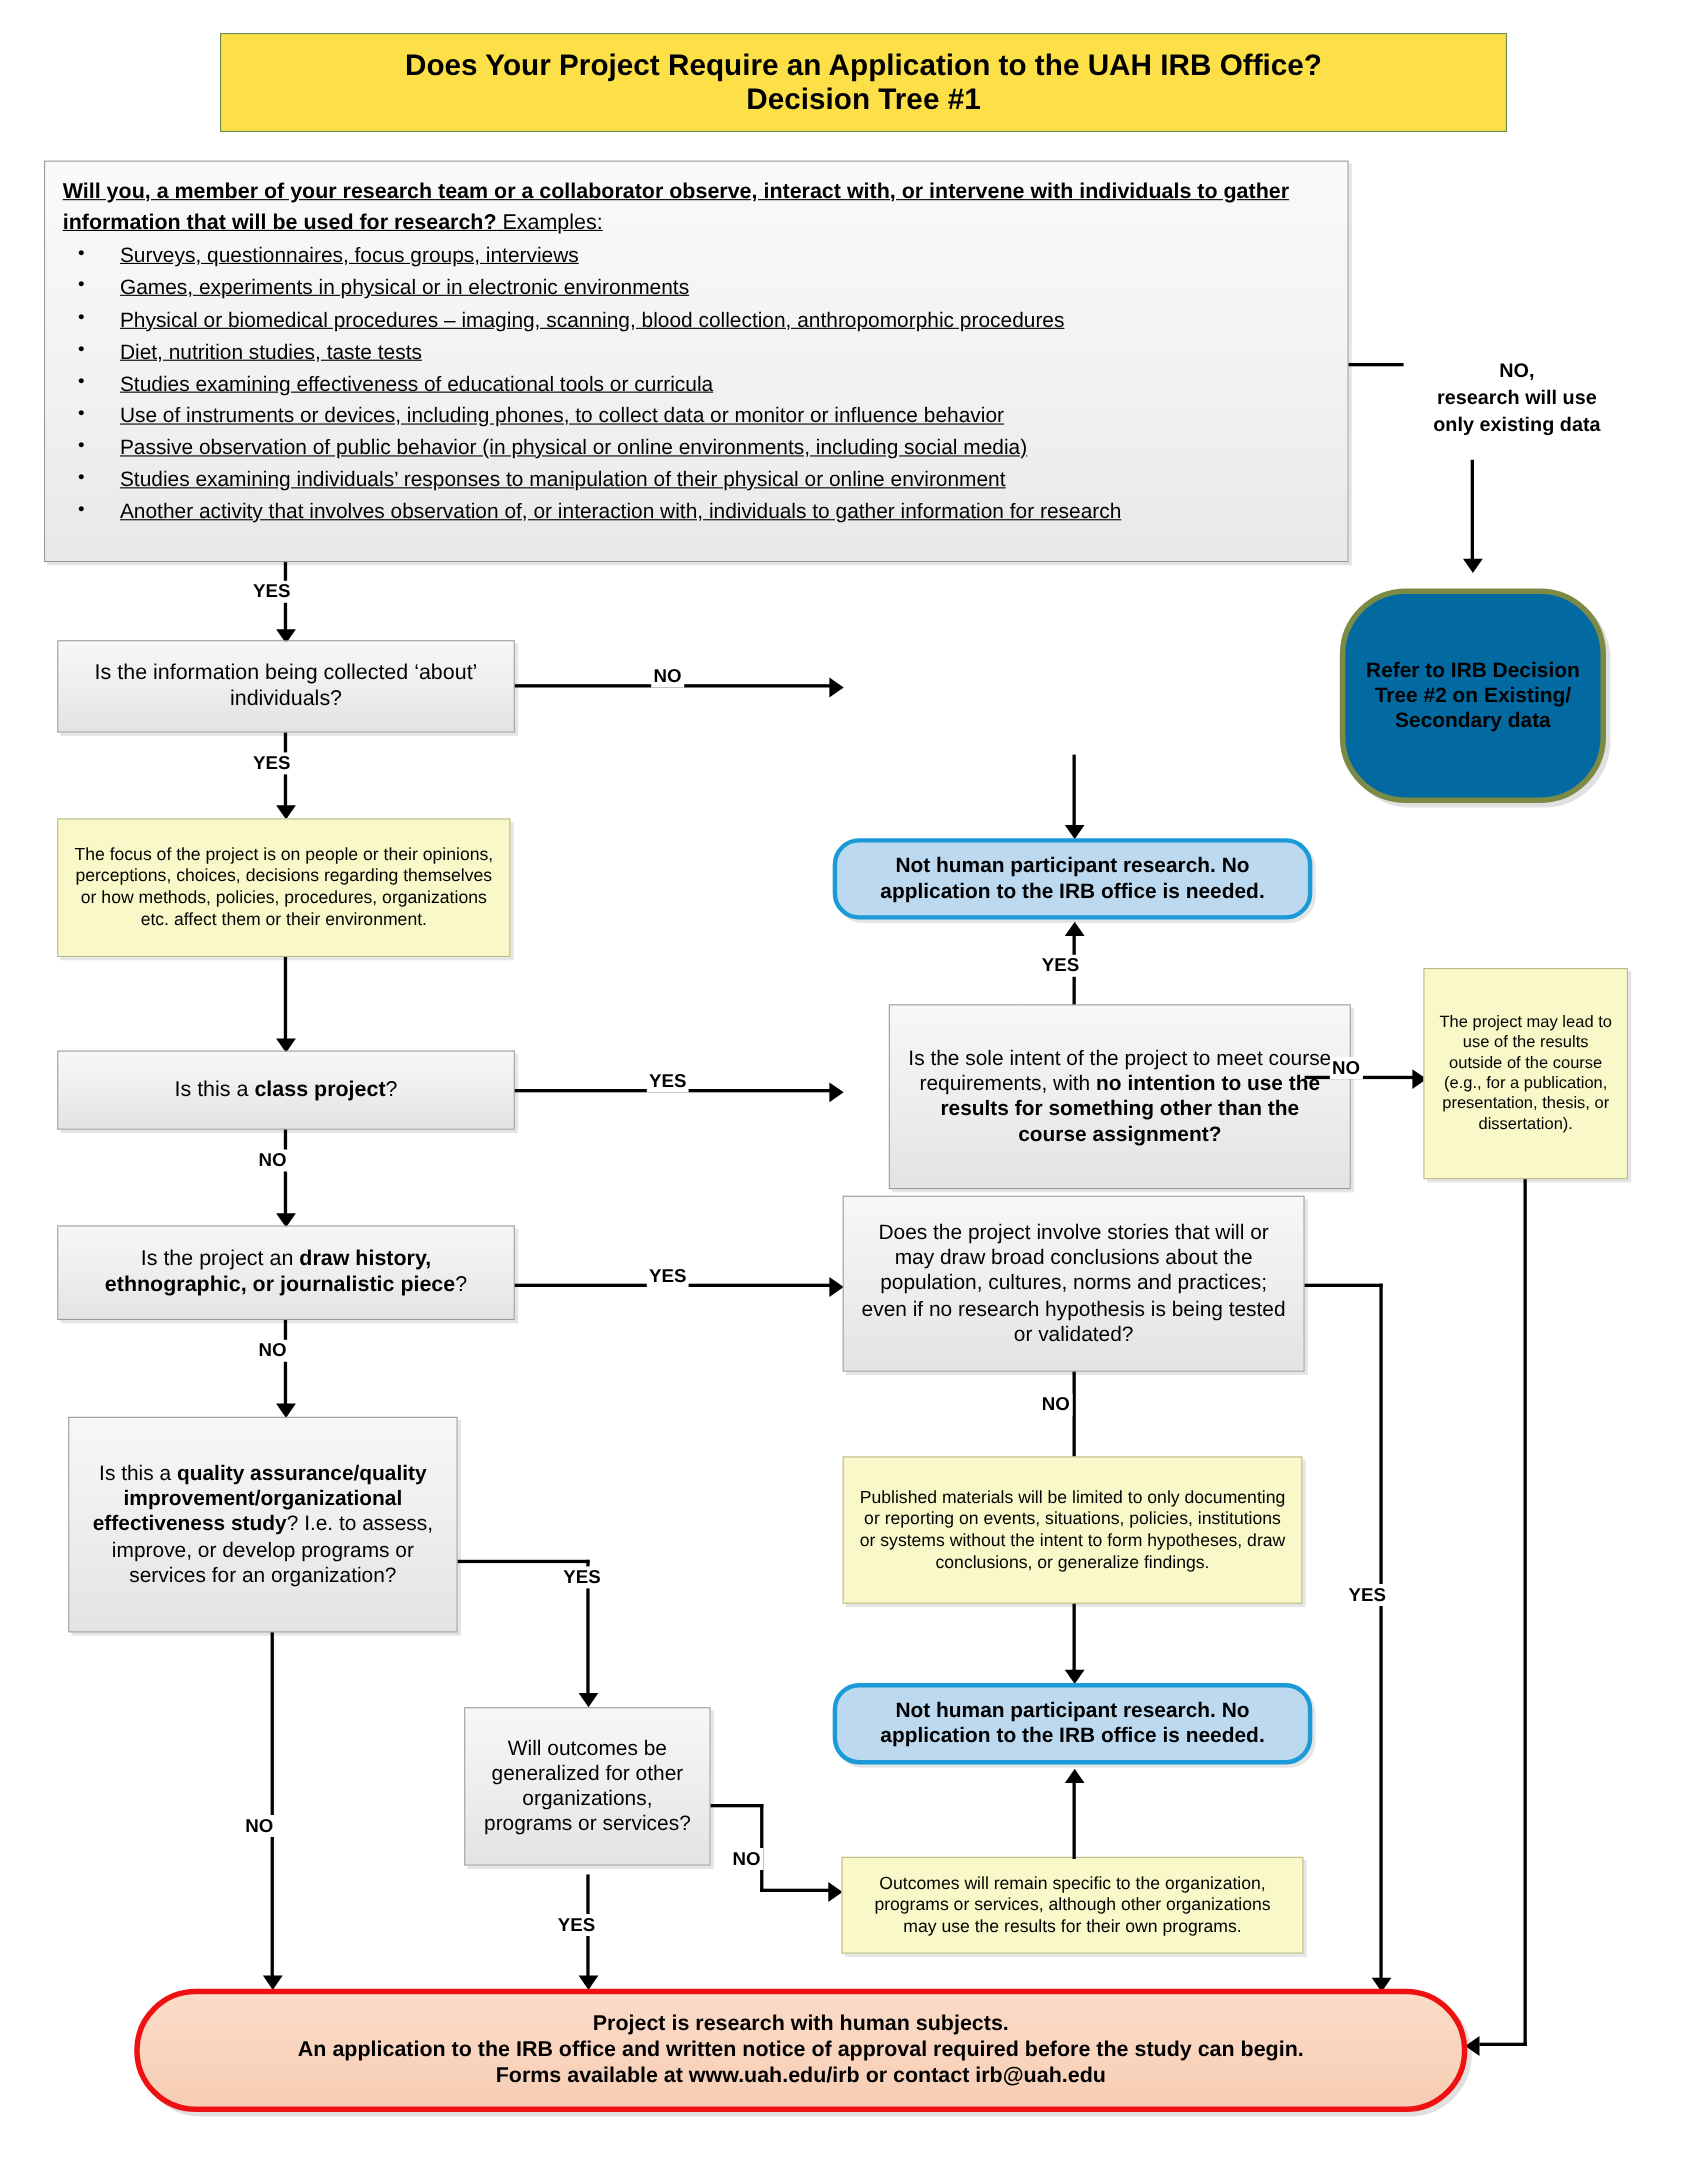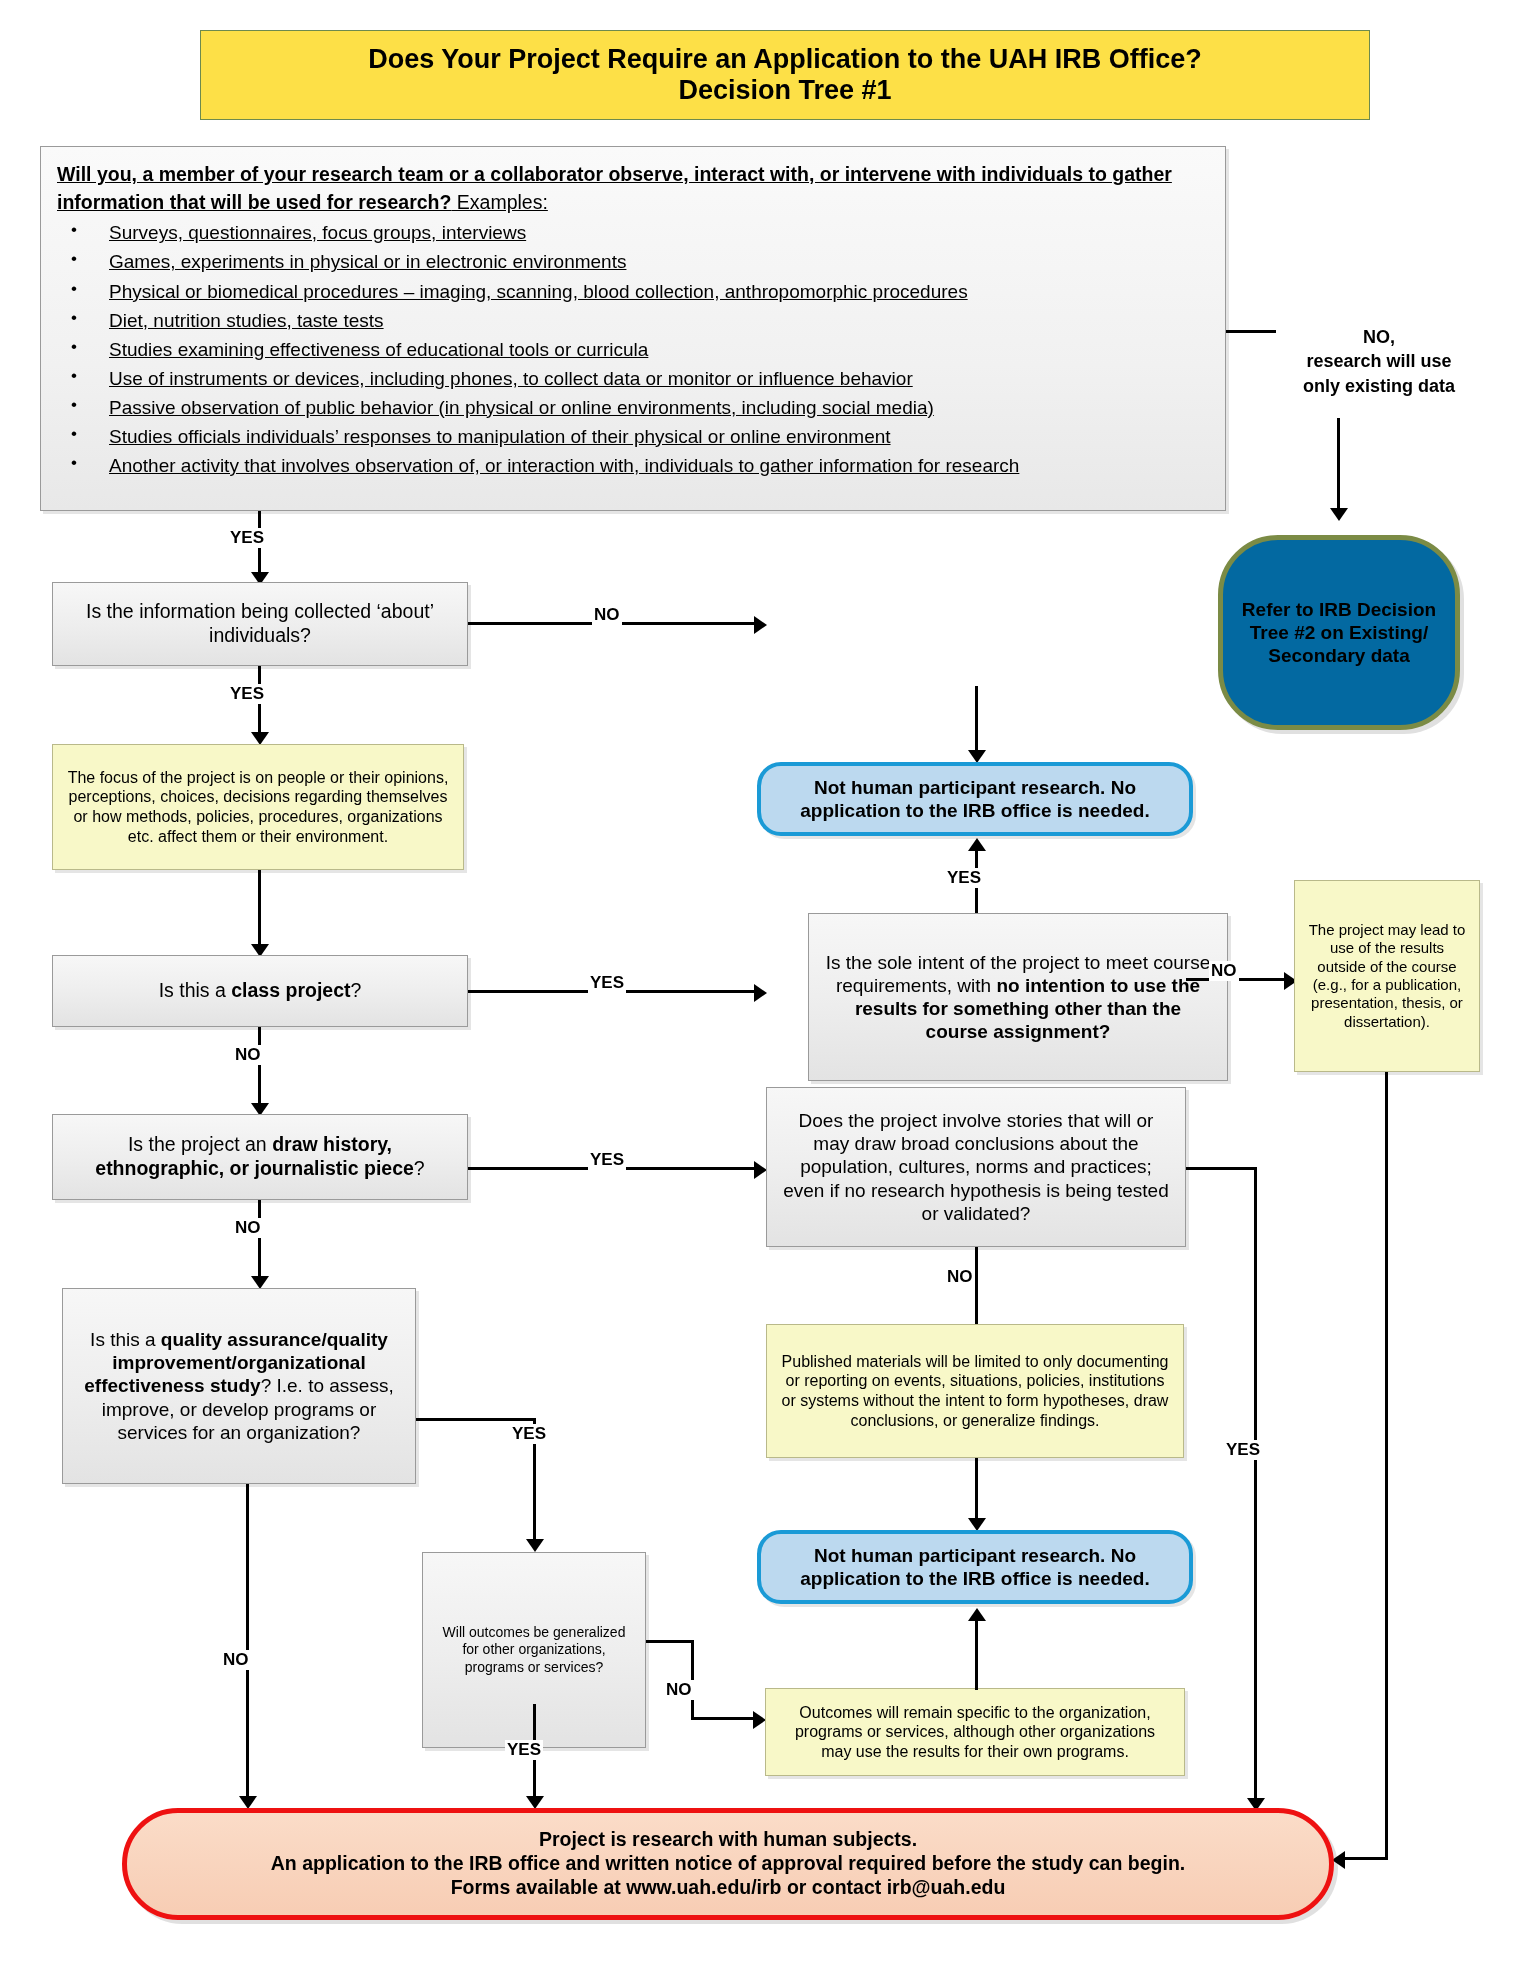--- a/index.html
+++ b/index.html
@@ -159,21 +159,21 @@
       <span>Will you, a member of your research team or a  collaborator  observe, interact with, or intervene with individuals to gather information that will be used for research?</span><span class="norm"> Examples:</span>
     </div>
     <ul>
       <li>Surveys, questionnaires, focus groups, interviews</li>
       <li>Games, experiments in physical or in electronic environments</li>
       <li>Physical or biomedical procedures – imaging, scanning, blood collection, anthropomorphic procedures</li>
       <li>Diet, nutrition studies, taste tests</li>
       <li>Studies examining effectiveness of educational tools or curricula</li>
       <li>Use of instruments or devices, including phones, to collect data or monitor or influence behavior</li>
       <li>Passive observation of public behavior (in physical or online environments, including social media)</li>
-      <li>Studies officials individuals’ responses to manipulation of their physical or online environment</li>
+      <li>Studies examining individuals’ responses to manipulation of their physical or online environment</li>
       <li>Another activity that involves observation of, or interaction with, individuals to gather information for research</li>
     </ul>
   </div>
 
   <div class="ln hl" style="left:1226px;top:330px;width:50px;"></div>
   <div class="sidenote" style="left:1250px;top:325px;width:258px;">NO,
 research will use
 only existing data</div>
   <div class="ln vl" style="left:1337px;top:418px;height:92px;"></div>
   <div class="arrow-down" style="left:1330px;top:508px;"></div>
@@ -283,21 +283,21 @@
 
   <div class="node grey" style="left:62px;top:1288px;width:354px;height:196px;font-size:19px;padding:0 14px;">
     <span><span>Is this a </span><b>quality assurance/quality improvement/organizational effectiveness study</b><span>?  I.e. to assess, improve, or develop programs or services for an organization?</span></span>
   </div>
 
   <div class="ln hl" style="left:416px;top:1418px;width:120px;"></div>
   <div class="ln vl" style="left:533px;top:1418px;height:125px;"></div>
   <div class="edgelabel" style="left:510px;top:1424px;">YES</div>
   <div class="arrow-down" style="left:526px;top:1539px;"></div>
 
-  <div class="node grey" style="left:422px;top:1552px;width:224px;height:196px;font-size:14px;padding:0 10px;">
+  <div class="node grey" style="left:422px;top:1552px;width:224px;height:144px;font-size:19px;padding:0 10px;">
     <span>Will outcomes be generalized for other organizations, programs or services?</span>
   </div>
 
   <div class="ln hl" style="left:646px;top:1640px;width:48px;"></div>
   <div class="ln vl" style="left:691px;top:1640px;height:80px;"></div>
   <div class="ln hl" style="left:691px;top:1717px;width:64px;"></div>
   <div class="edgelabel" style="left:664px;top:1680px;">NO</div>
   <div class="arrow-right" style="left:753px;top:1711px;"></div>
 
   <div class="node yellow" style="left:765px;top:1688px;width:420px;height:88px;font-size:16px;padding:0 12px;">

